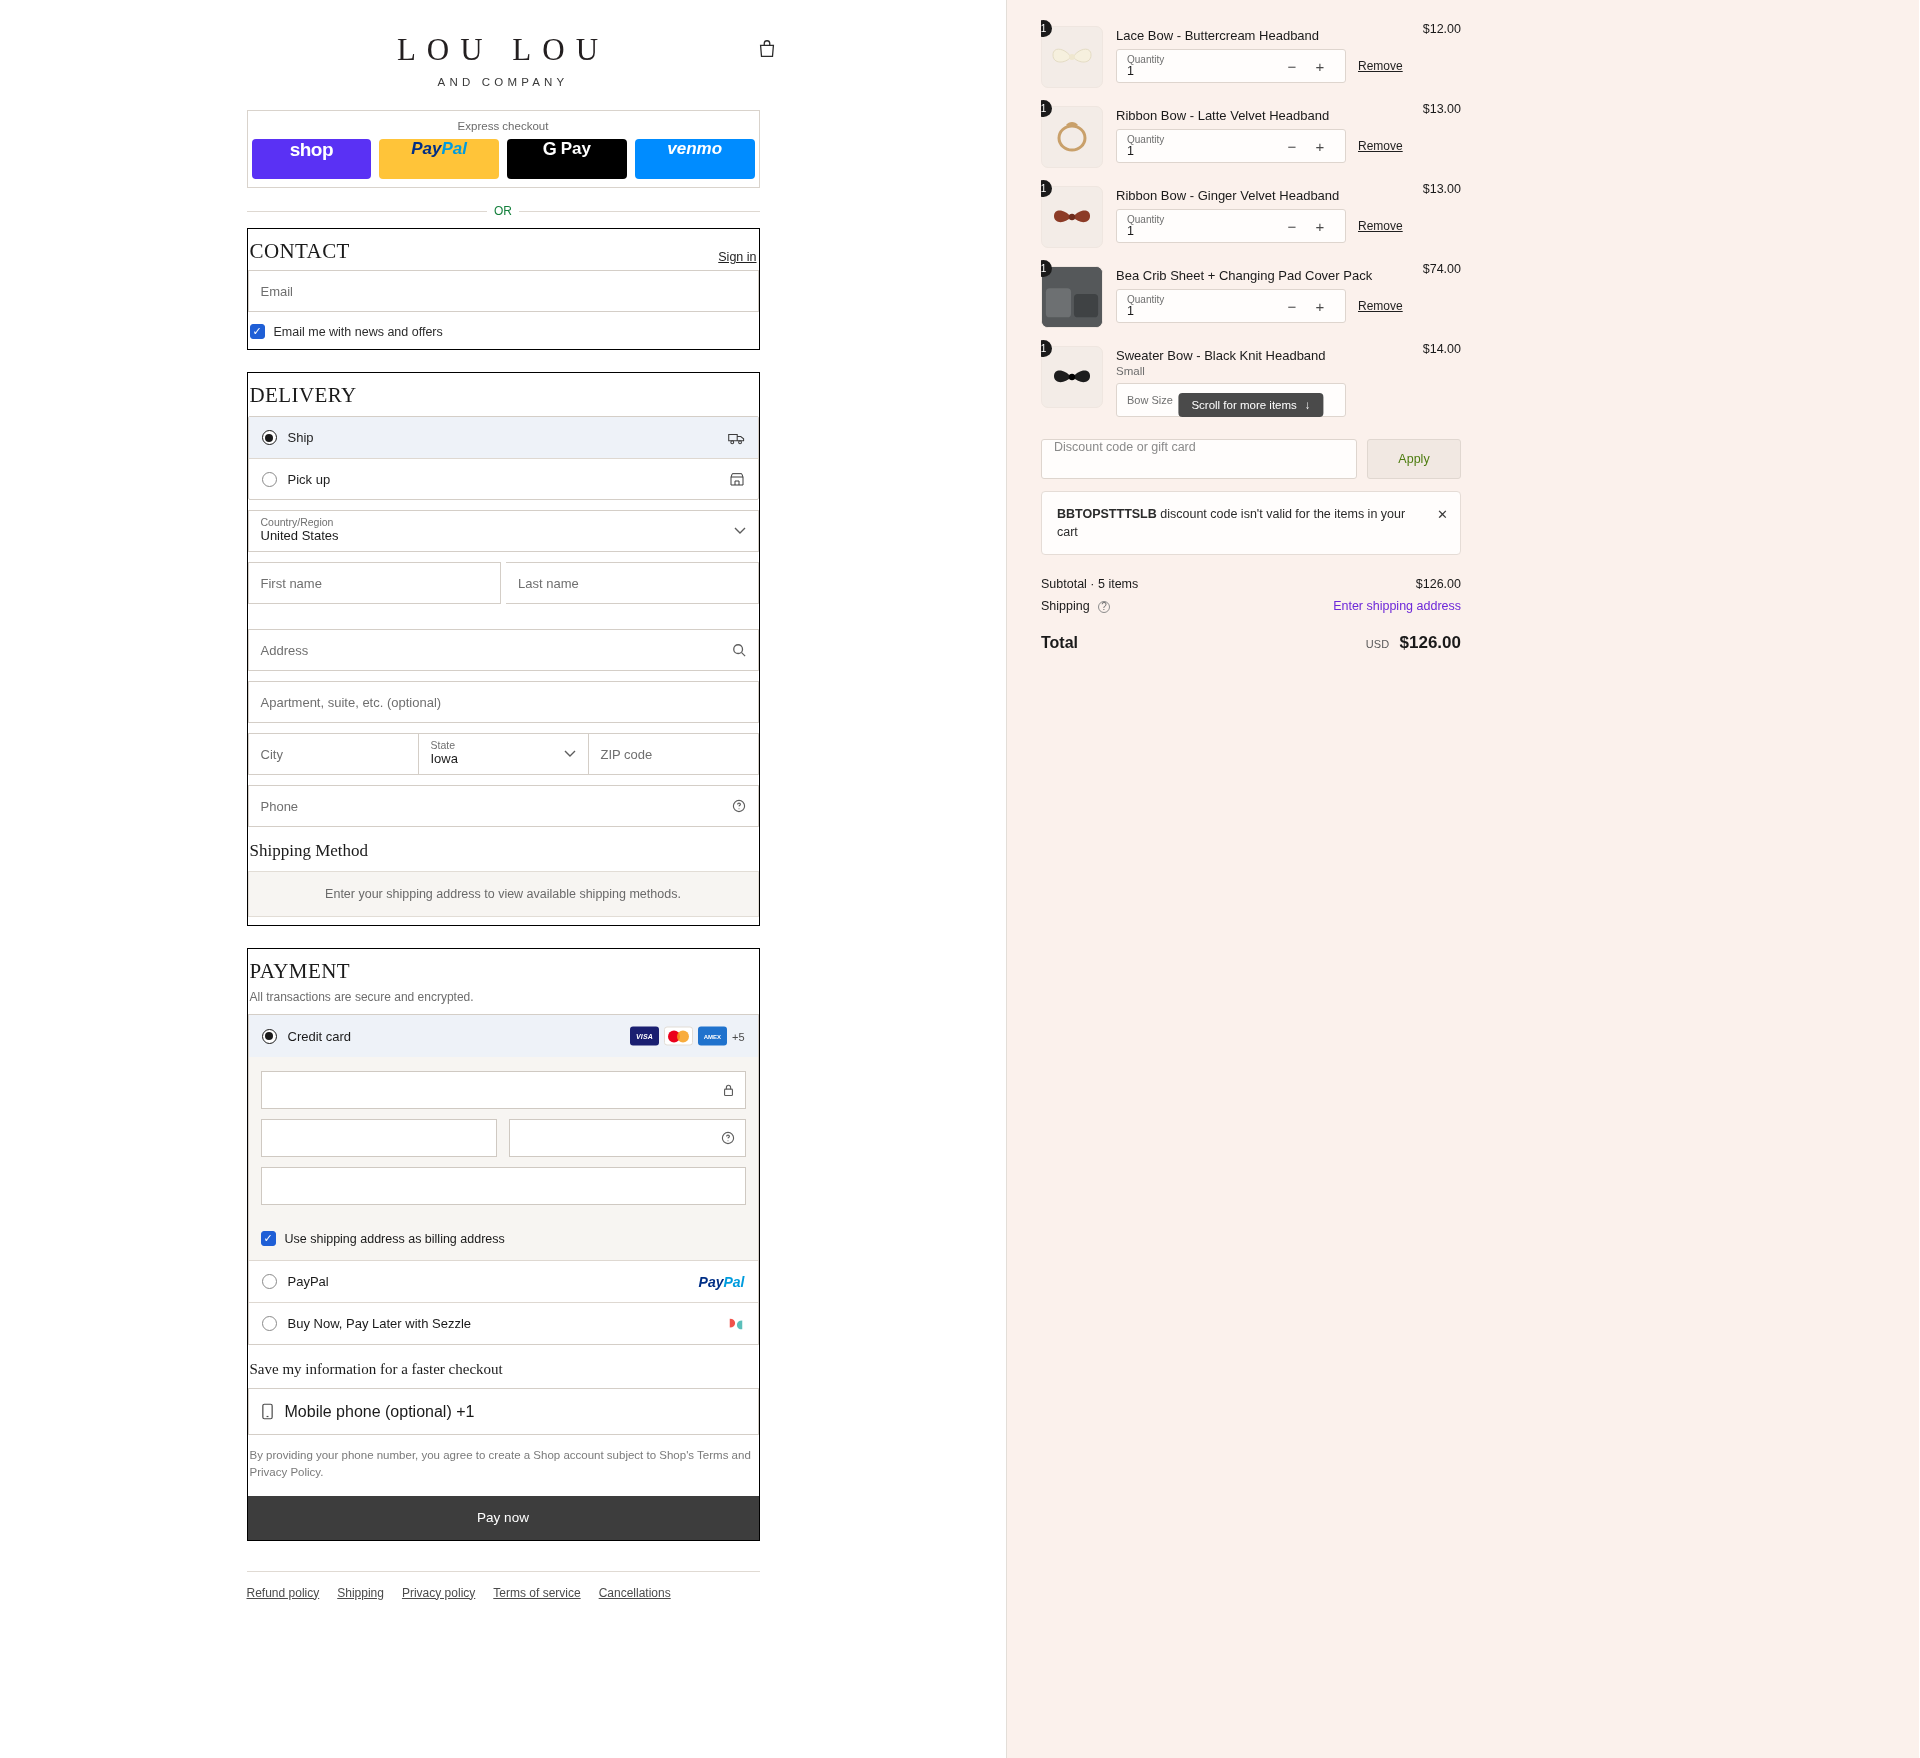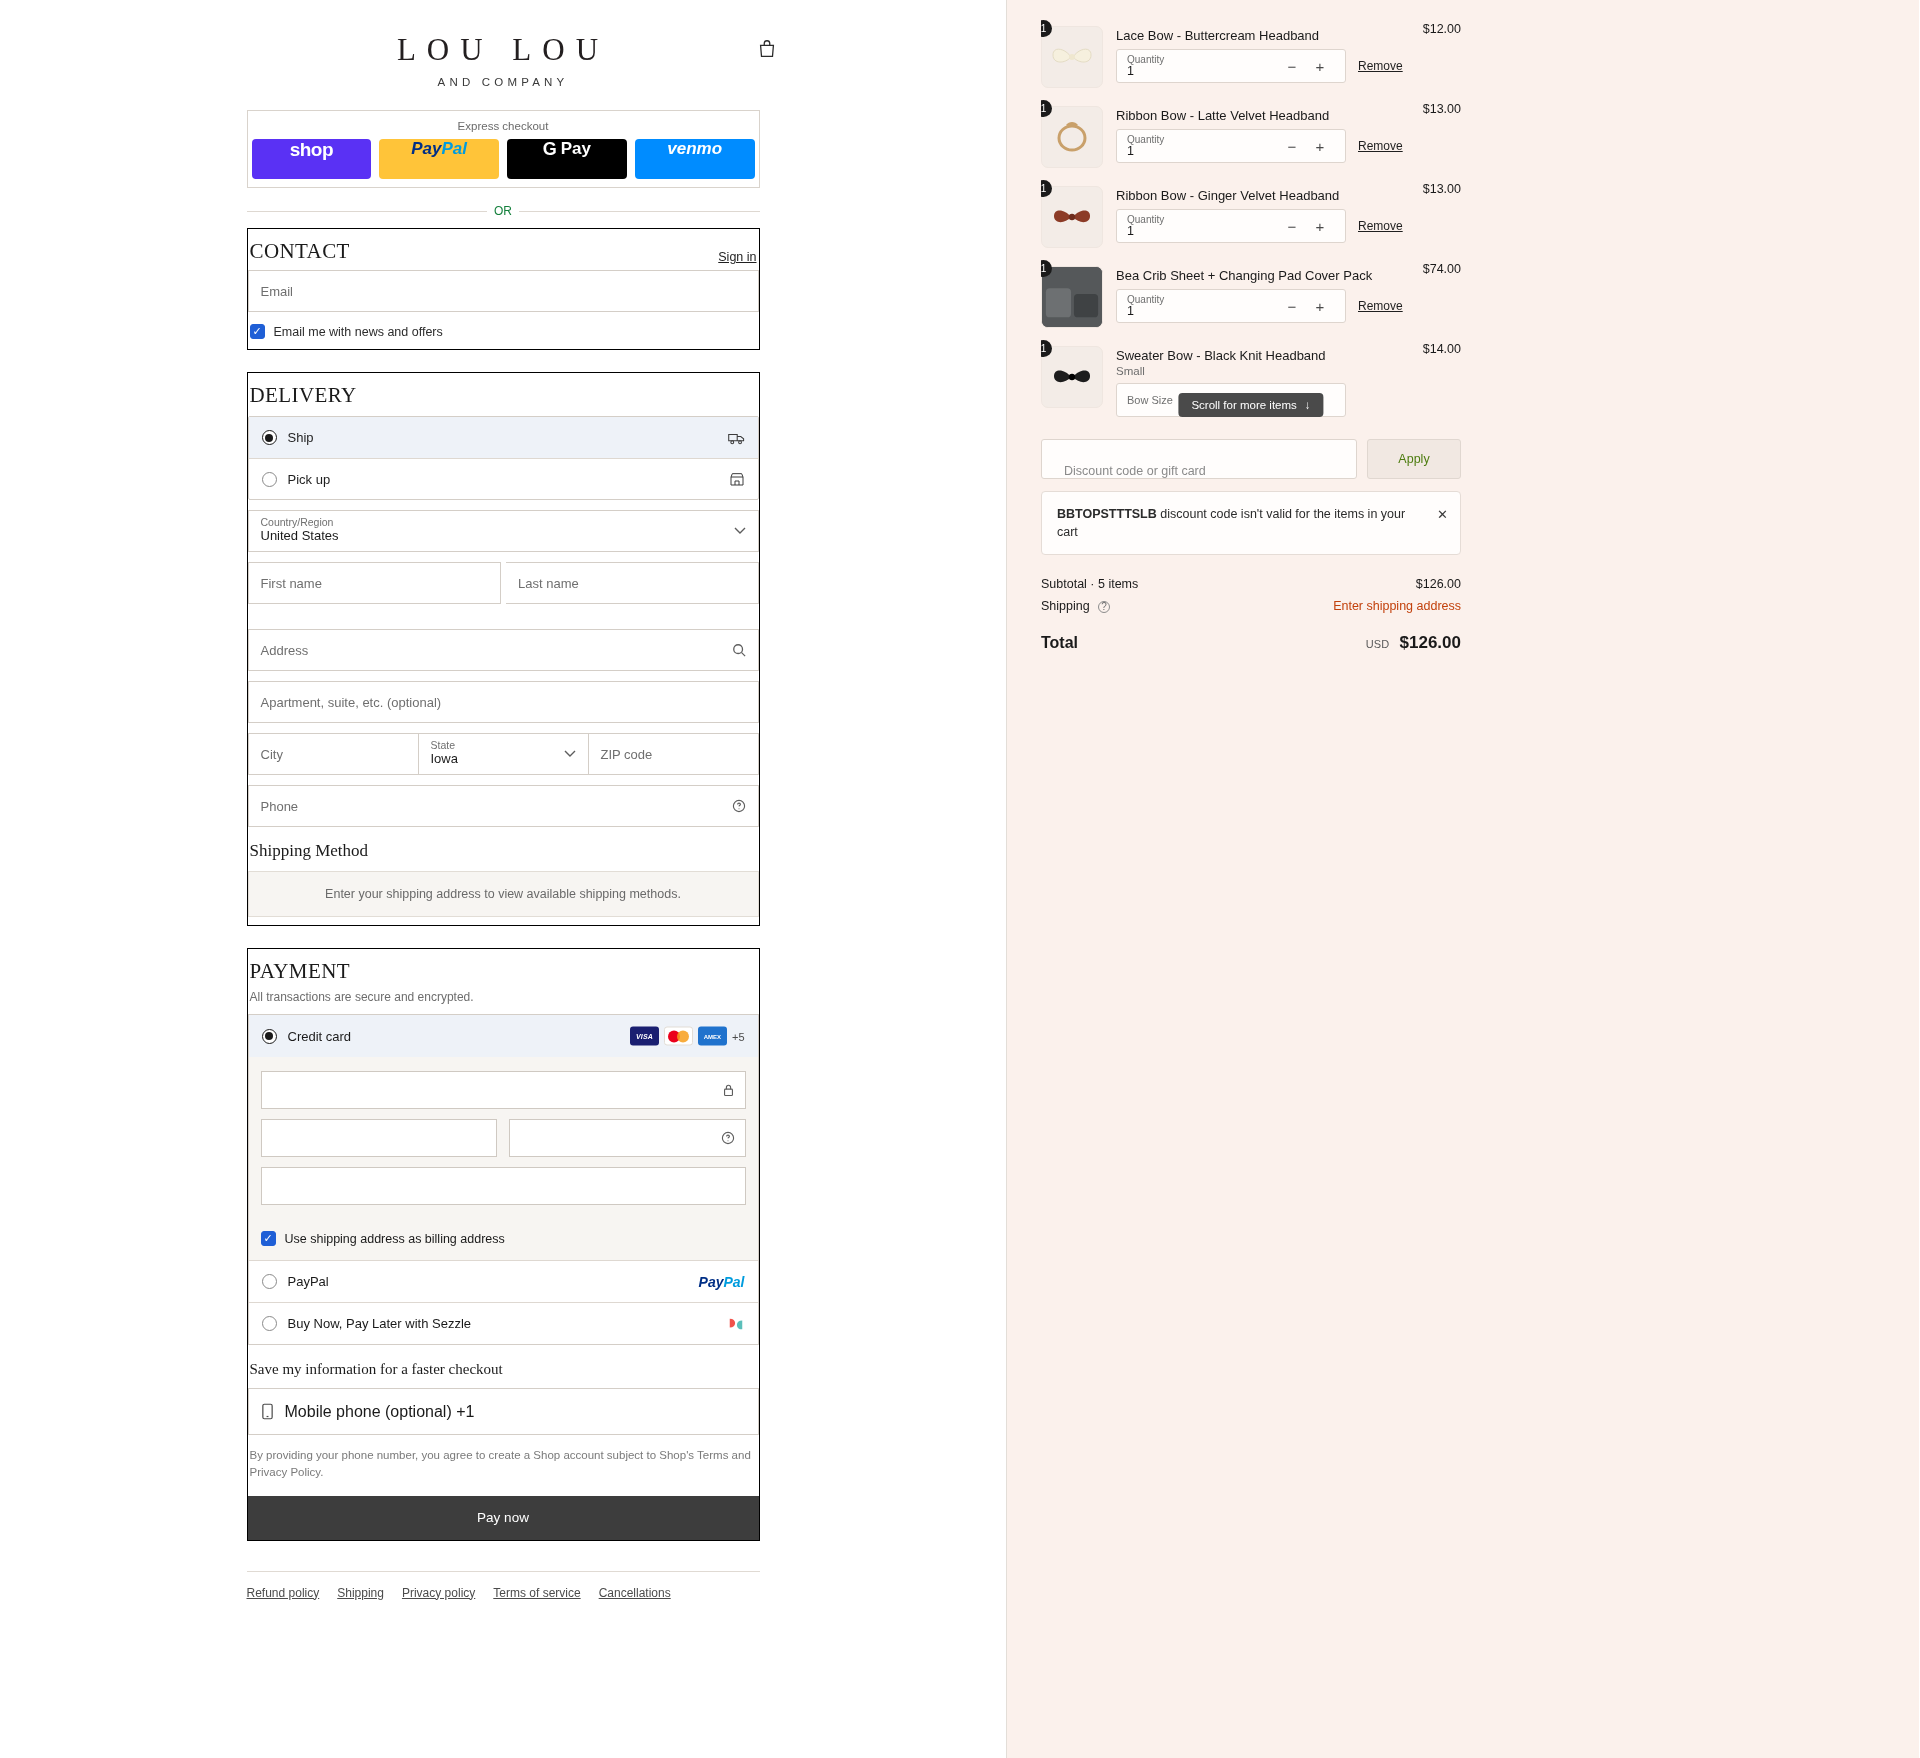--- a/index.html
+++ b/index.html
@@ -204,37 +204,37 @@
   .scroll-pill {
     position:absolute; left: 50%; transform: translateX(-50%);
     bottom: 10px;
     background:#4a4a4a; color:#fff; font-size:11.5px; padding: 6px 13px; border-radius:4px;
     display:flex; align-items:center; gap:8px; cursor:pointer;
   }
 
   .discount-row { display:flex; gap:10px; margin-top: 12px; }
   .discount-input {
     flex:1; height:40px; border:1px solid #ded5ce; background:#fffdfc; border-radius:3px;
-    display:flex; align-items:flex-end; padding:0 22px; font-size:12.5px; color:#8a8a8a;
+    display:flex; align-items:flex-start; padding:0 12px; font-size:12.5px; color:#8a8a8a;
   }
   .apply-btn {
     width:94px; height:40px; border:1px solid #e0d7d0; background:#f1e8e2; border-radius:3px;
     display:flex; align-items:center; justify-content:center; font-size:12.5px; color:#4d7c0f; cursor:pointer;
   }
 
   .alert {
     margin-top: 12px; border:1px solid #e5dcd6; background:#fffdfc; border-radius:4px;
     padding: 13px 40px 13px 15px; font-size:12.5px; color:#2b2b2b; position:relative; line-height:1.45;
   }
   .alert b { font-weight:700; }
   .alert-close { position:absolute; right:12px; top:14px; cursor:pointer; color:#3a3a3a; font-size:13px; }
 
   .totals { margin-top: 18px; }
   .tot-row { display:flex; justify-content:space-between; font-size:12.5px; color:#1a1a1a; padding: 4px 0; }
-  .tot-row .muted { color:#c2410c;margin-left:32px; }
+  .tot-row .muted { color:#6d28d9;margin-left:32px; }
   .tot-row .info { font-size:10px; border:1px solid #8d8d8d; border-radius:50%; width:12px; height:12px; display:inline-flex; align-items:center; justify-content:center; color:#6d6d6d; margin-left:5px; }
   .grand { display:flex; justify-content:space-between; align-items:baseline; margin-top:16px; }
   .grand .lbl { font-size:16px; font-weight:700; }
   .grand .amt { font-size:17px; font-weight:700; }
   .grand .cur { font-size:11px; color:#5a5a5a; margin-right:6px; }
   svg { display:block; }
 </style>
 </head>
 <body>
 

